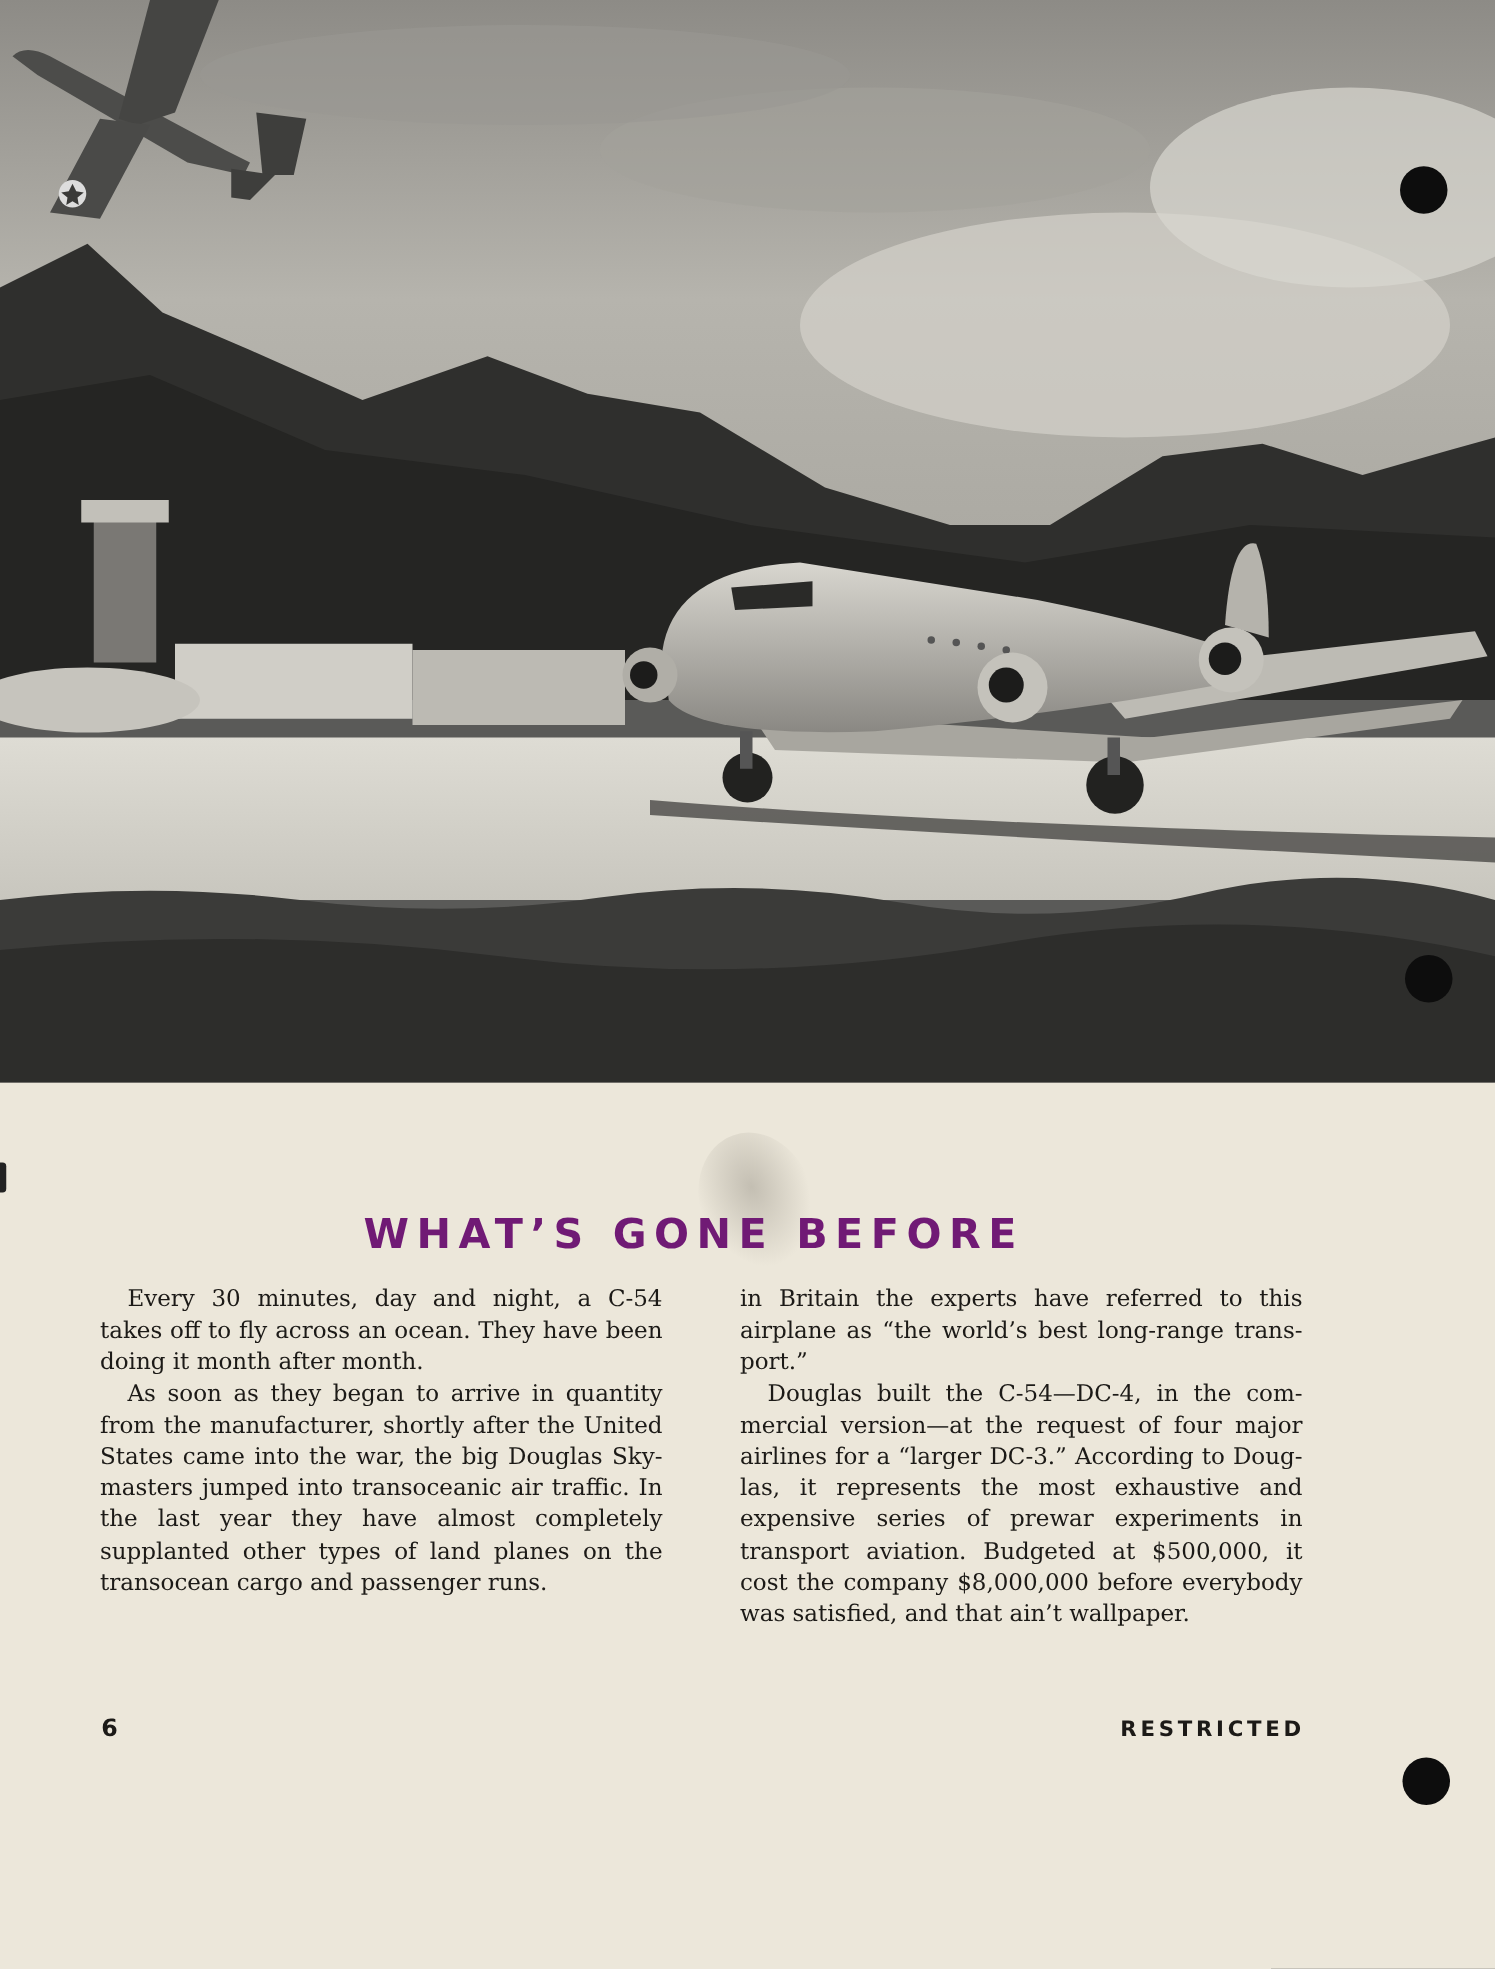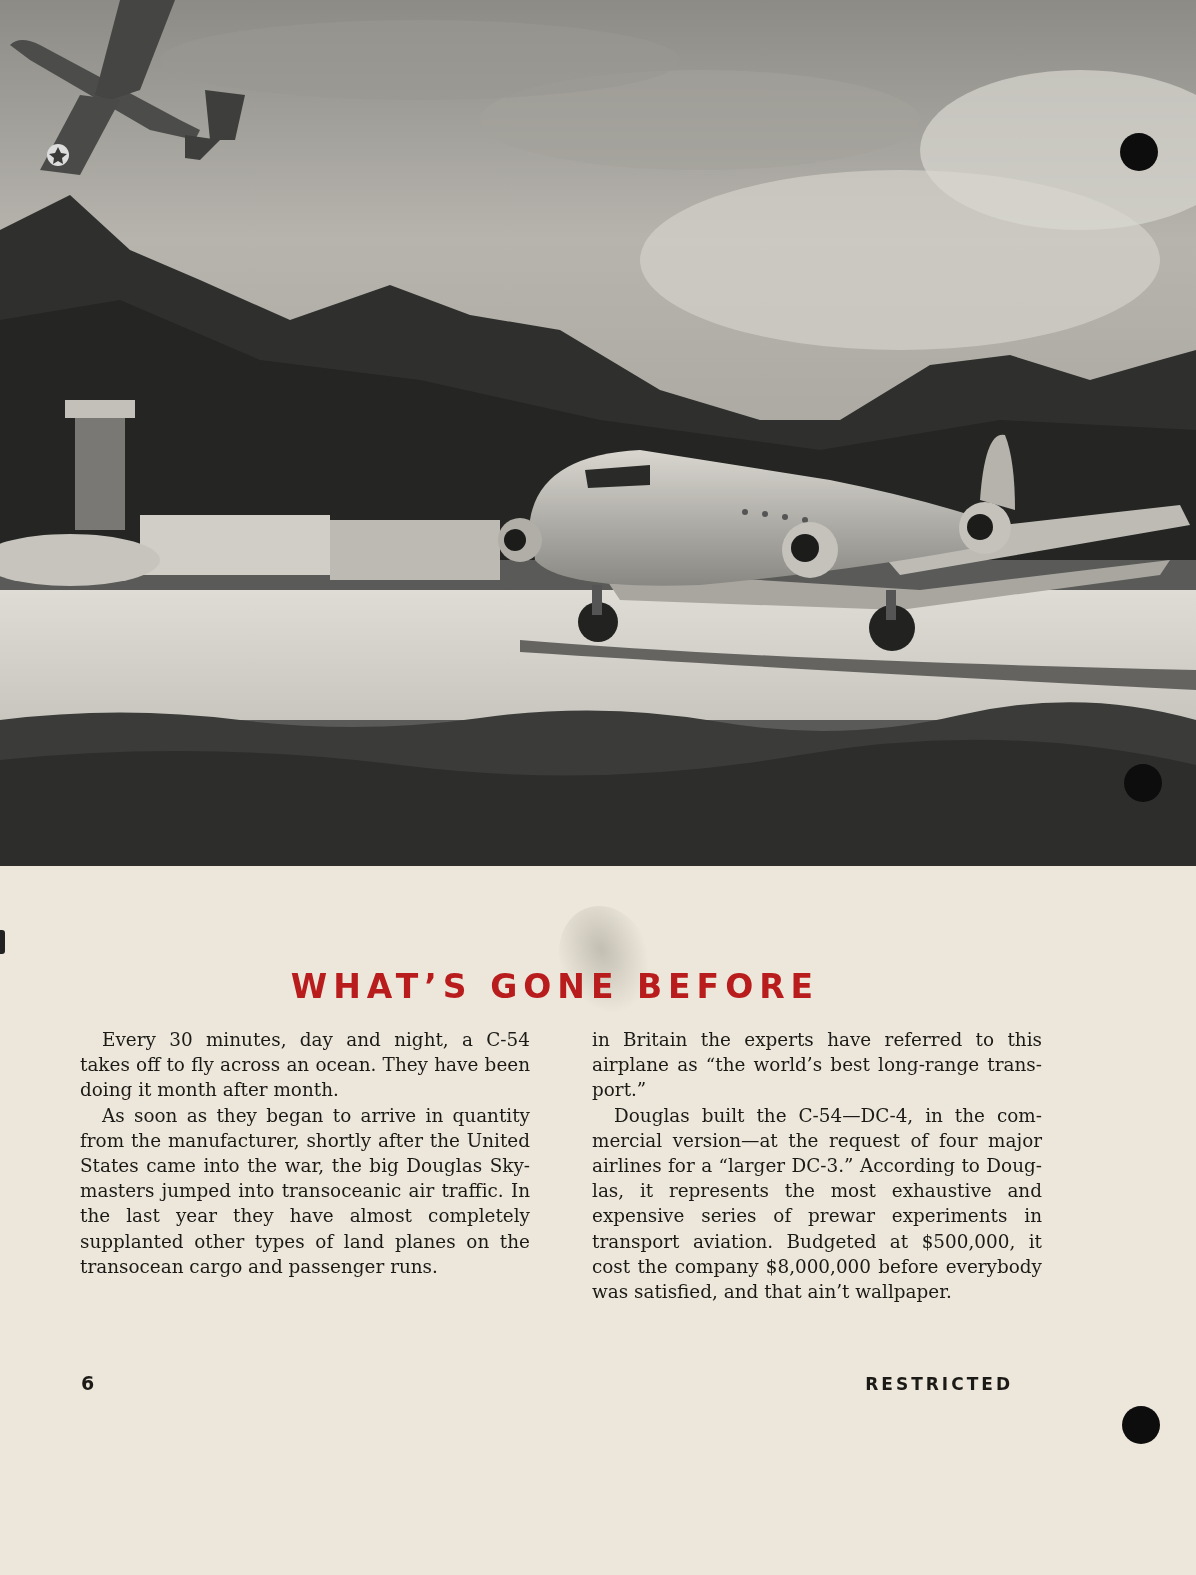--- a/index.html
+++ b/index.html
@@ -15,37 +15,37 @@
   }
   .illustration svg { display: block; }
   .hole {
     position: absolute; width: 38px; height: 38px; border-radius: 50%;
     background: #0d0d0d;
   }
   .title {
     position: absolute; left: 0; width: 1110px; top: 945px;
     text-align: center;
     font-family: "DejaVu Sans", sans-serif; font-weight: 900;
-    font-size: 33px; letter-spacing: 6px; color: #b91c1c;
+    font-size: 33px; letter-spacing: 6px; color: #701a75;
   }
   .col {
     position: absolute; top: 1027px; width: 450px;
     font-size: 18.4px; line-height: 25.2px; text-align: justify;
     hyphens: manual;
   }
   .col p { margin: 0; text-indent: 22px; }
   .col p.cont { text-indent: 0; }
   .col-left { left: 80px; }
   .col-right { left: 592px; }
   .page-num {
     position: absolute; left: 81px; top: 1372px;
     font-family: "DejaVu Sans", sans-serif; font-weight: bold; font-size: 19px;
   }
   .restricted {
-    position: absolute; right: 183px; top: 1374px;
+    position: absolute; right: 152px; top: 1374px;
     font-family: "DejaVu Sans", sans-serif; font-weight: bold; font-size: 17px;
     letter-spacing: 3px;
     margin-left: 23px;
   }
   .left-notch { position:absolute; left:0; top:930px; width:5px; height:24px; background:#222; border-radius:0 3px 3px 0; }
   .smudge {
     position: absolute; left: 560px; top: 905px; width: 90px; height: 110px;
     border-radius: 50%; background: radial-gradient(ellipse at 50% 40%, rgba(120,115,105,0.35), rgba(120,115,105,0) 70%);
     transform: rotate(-20deg);
   }

